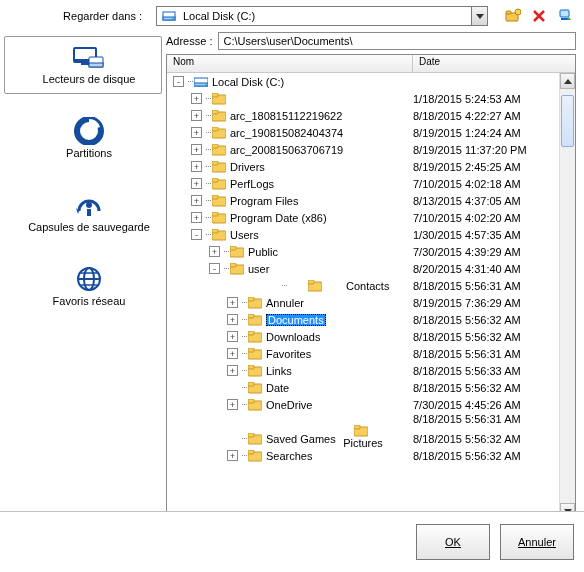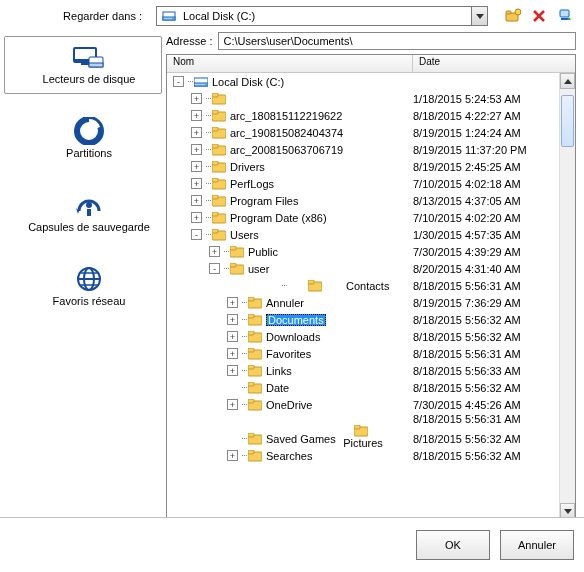--- a/index.html
+++ b/index.html
@@ -168,24 +168,25 @@
   .indent { display:inline-block; height:1px; flex-shrink:0; }
 
   .footer {
     position:absolute; left:0; right:0; bottom:0;
     border-top: 1px solid #c0c0c0;
     padding: 12px 10px;
     display:flex; justify-content:flex-end; gap:10px;
     background:#fff;
   }
   .btn {
-    min-width: 74px; height: 30px;
+    min-width: 74px; height: 36px;
     border: 1px solid #777;
     background: linear-gradient(#fdfdfd,#e6e6e6);
     font: inherit;
+    text-decoration: underline;
   }
 </style>
 </head>
 <body>
 
 <div class="top-row">
   <div class="top-label">Regarder dans :</div>
   <div class="combo">
     <span class="disk-icon-wrap">
       <svg width="14" height="14">

